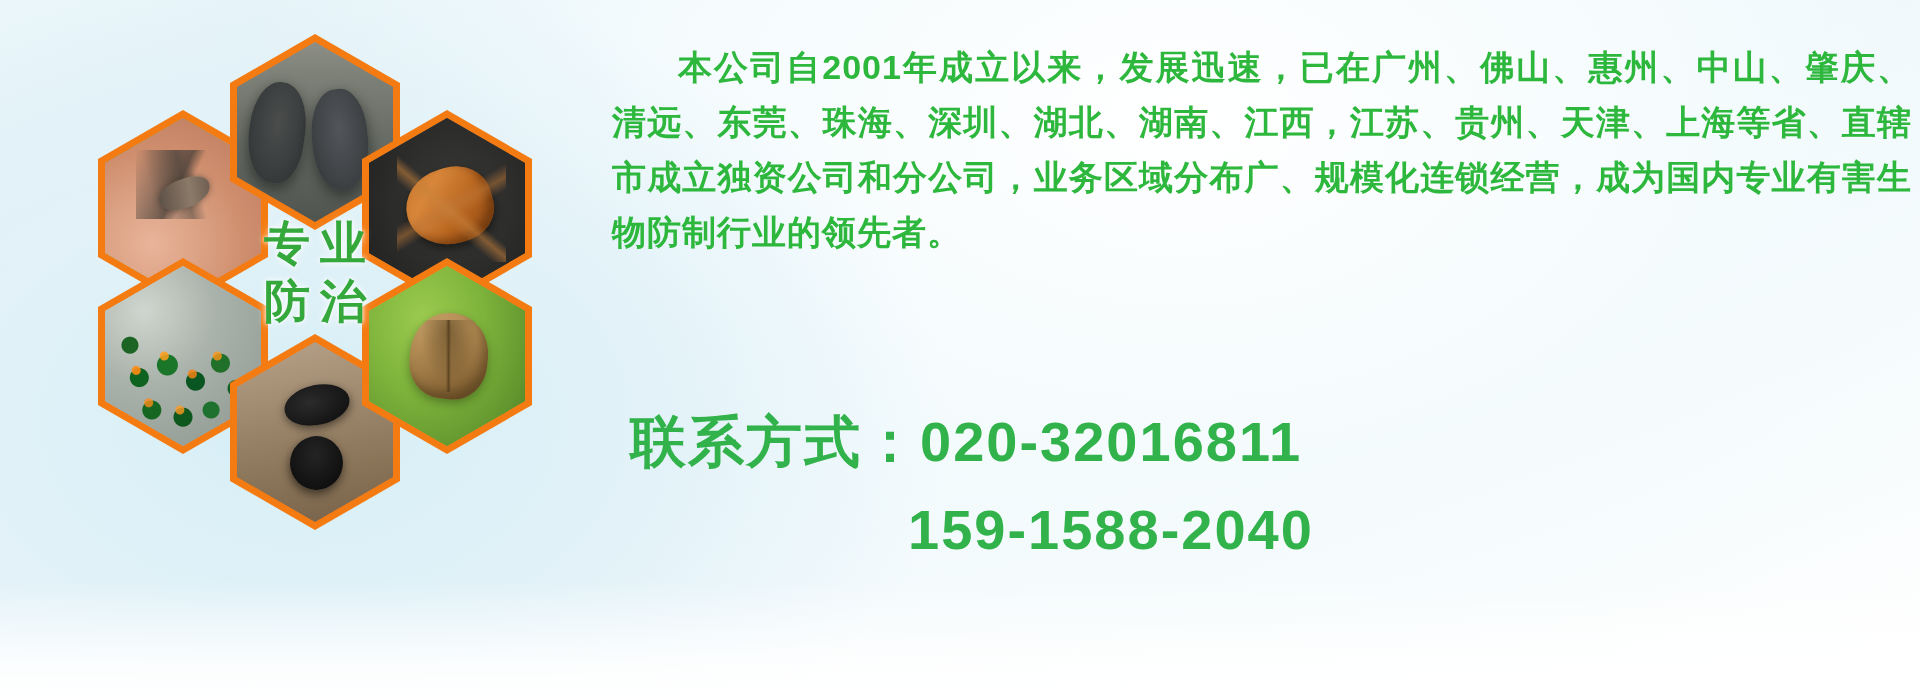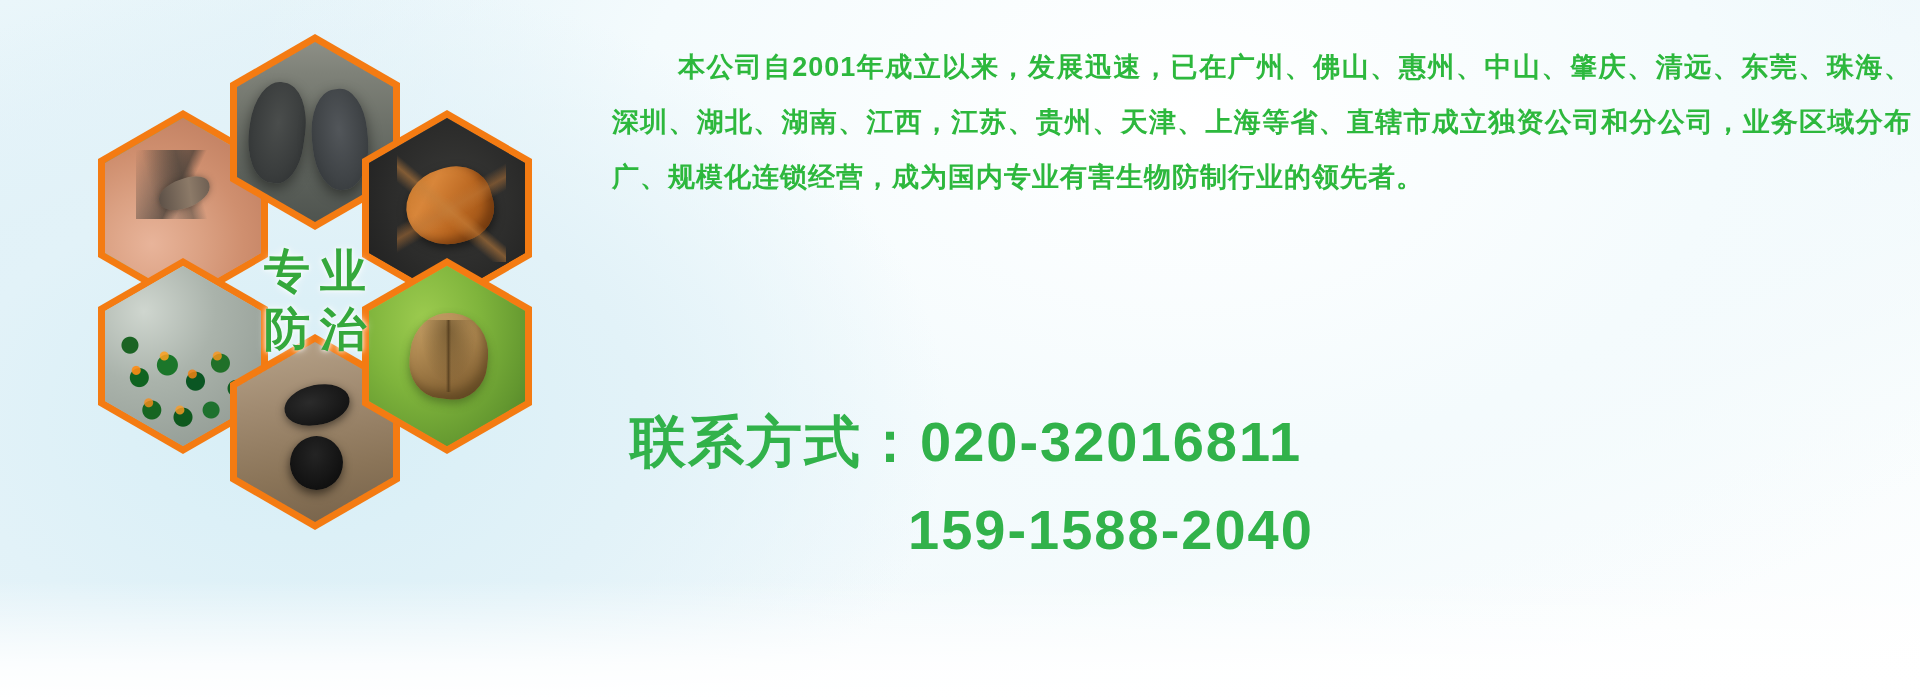--- a/index.html
+++ b/index.html
@@ -52,21 +52,21 @@
   .hex.h-mosquito { left:18px;  top:100px; }
   .hex.h-rat      { left:150px; top:24px;  }
   .hex.h-roach    { left:282px; top:100px; }
   .hex.h-flies    { left:18px;  top:248px; }
   .hex.h-ant      { left:150px; top:324px; }
   .hex.h-stink    { left:282px; top:248px; }
 
   
   .hex-label {
     position:absolute;
-    left:150px; top:192px;
+    left:150px; top:164px;
     width:170px; height:196px;
     display:flex; flex-direction:column;
     align-items:center; justify-content:center;
     gap:10px;
     z-index:5;
   }
   .hex-label .ln {
     color:#35a83c;
     font-size:46px;
     font-weight:bold;
@@ -212,21 +212,21 @@
   .content {
     position:absolute;
     left:600px; top:0;
     width:1320px; height:700px;
   }
   .intro {
     position:absolute;
     left:12px; top:40px;
     width:1300px;
     color:#2db83d;
-    font-size:27px;
+    font-size:34px;
     font-weight:bold;
     line-height:55px;
     letter-spacing:1px;
     text-indent:66px;
     text-align:justify;
     text-justify:inter-ideograph;
   }
   .contact {
     position:absolute;
     left:20px; top:398px;

